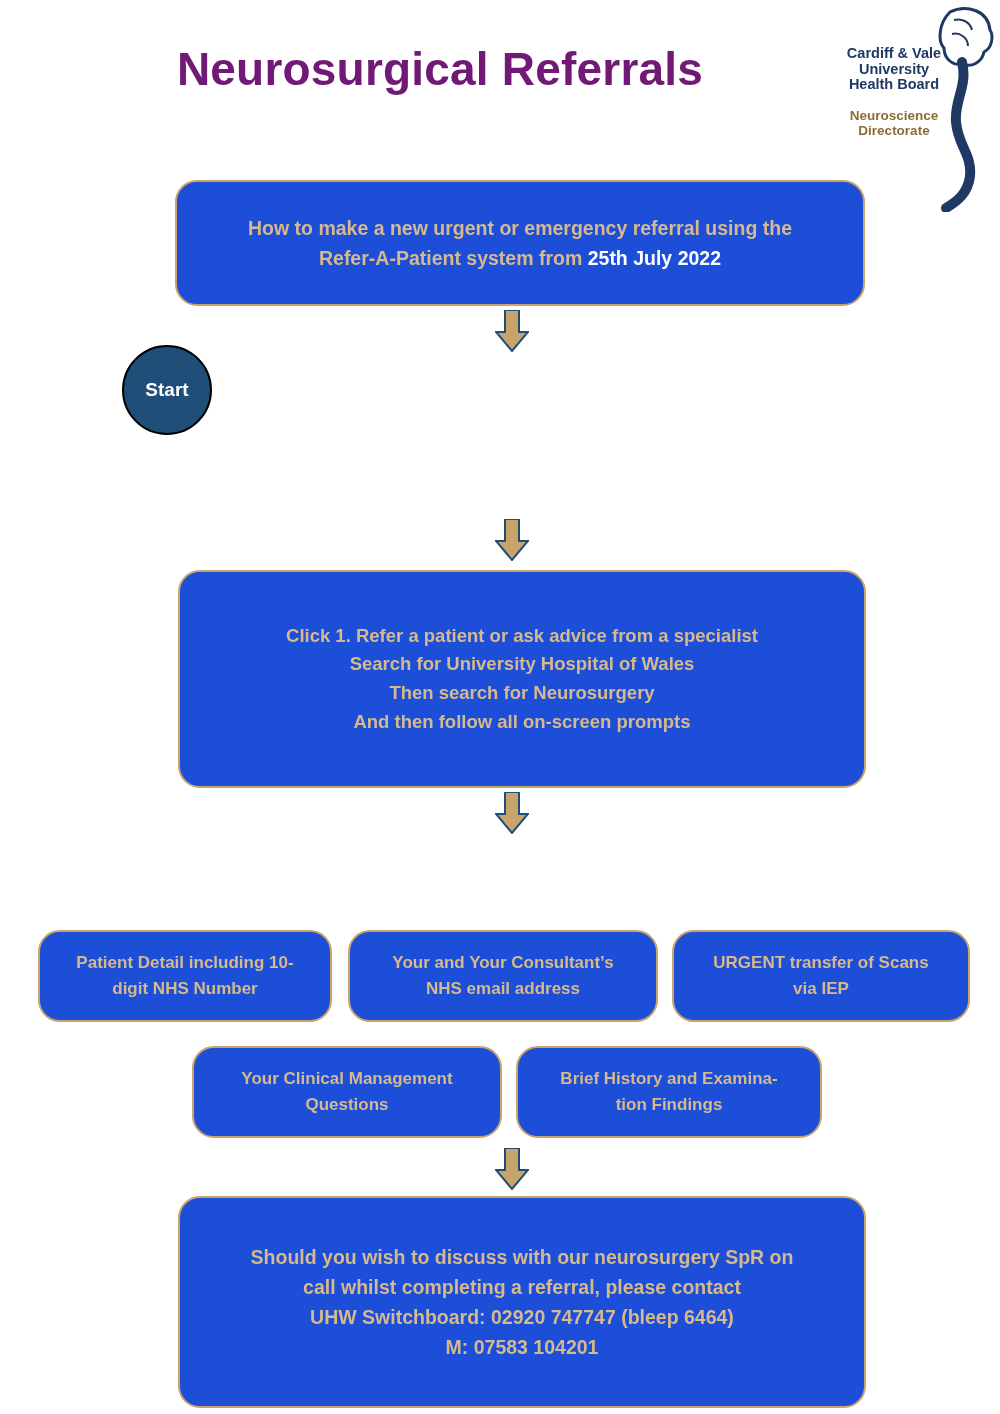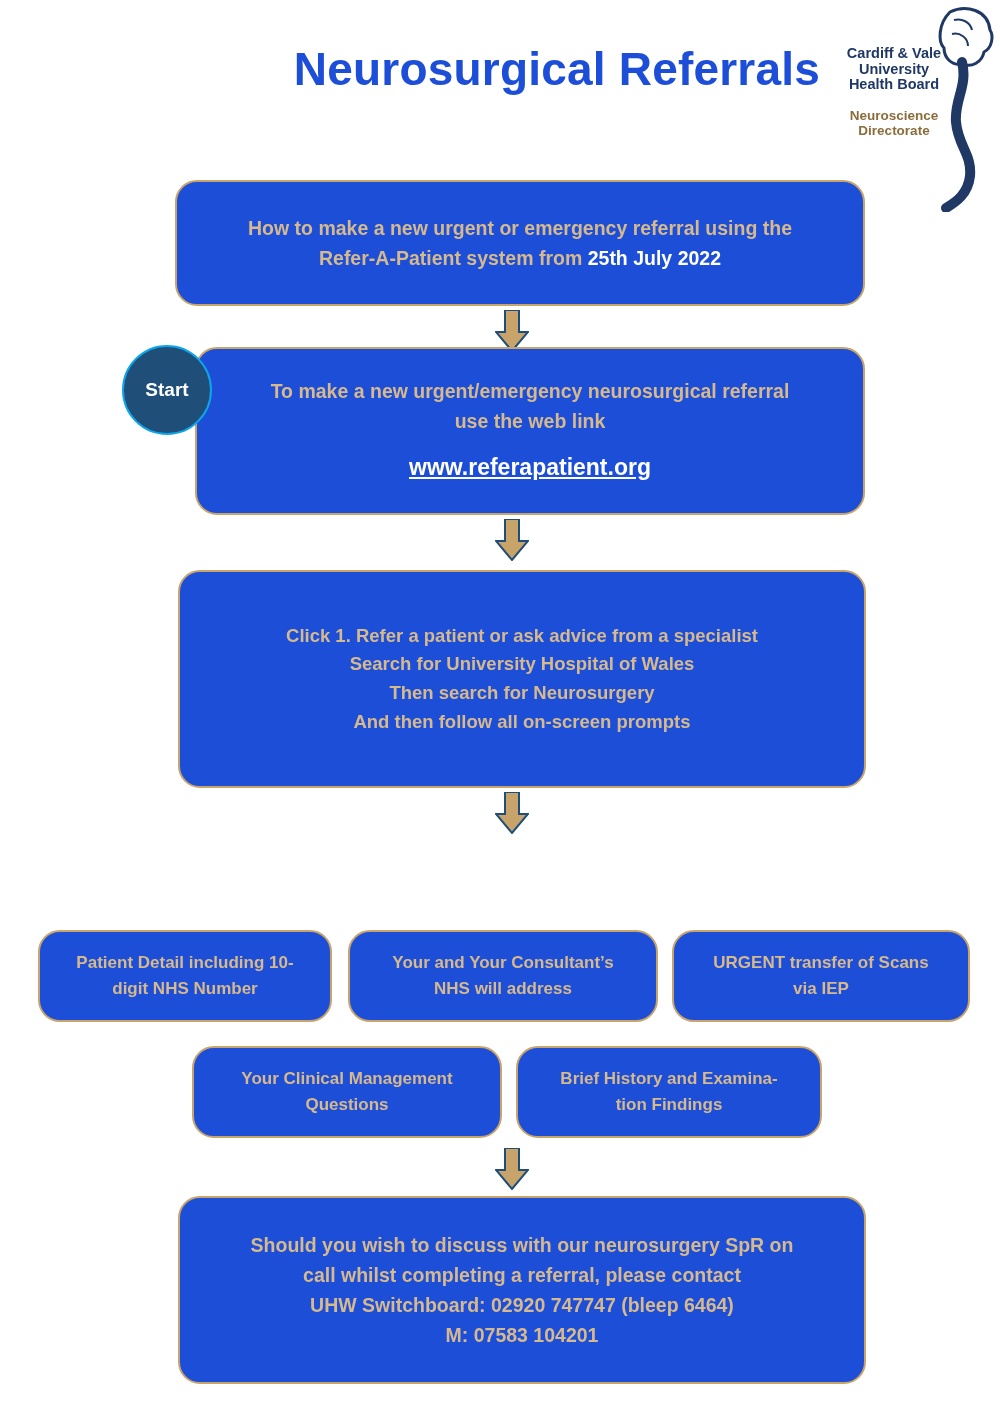--- a/index.html
+++ b/index.html
@@ -20,24 +20,24 @@
     width: 1000px;
     height: 1414px;
   }
 
   
   .title {
     position: absolute;
     top: 42px;
     left: 60px;
     width: 760px;
-    text-align: right;
+    text-align: center;
     font-size: 46px;
     font-weight: bold;
-    color: #1d4ed8;
+    color: #701a75;
     letter-spacing: 0.2px;
   }
 
   .logo-box {
     position: absolute;
     top: 0px;
     left: 832px;
     width: 168px;
     height: 212px;
     overflow: hidden;
@@ -101,21 +101,21 @@
     margin-top: 14px;
     display: block;
   }
 
   .start-circle {
     position: absolute;
     width: 86px;
     height: 86px;
     border-radius: 50%;
     background: #1f4e79;
-    border: 2px solid #0ea5e9;
+    border: 2px solid #000000;
     color: #ffffff;
     font-weight: bold;
     font-size: 19px;
     display: flex;
     align-items: center;
     justify-content: center;
     z-index: 5;
   }
 
   
@@ -135,21 +135,21 @@
   #arrow-3     { left: 495px; top: 792px; }
   #box-provide { left: 175px; top: 855px;  width: 690px; height: 52px; }
 
   #box-req-1   { left: 38px;  top: 930px;  width: 294px; height: 92px; }
   #box-req-2   { left: 348px; top: 930px;  width: 310px; height: 92px; }
   #box-req-3   { left: 672px; top: 930px;  width: 298px; height: 92px; }
   #box-req-4   { left: 192px; top: 1046px; width: 310px; height: 92px; }
   #box-req-5   { left: 516px; top: 1046px; width: 306px; height: 92px; }
 
   #arrow-4     { left: 495px; top: 1148px; }
-  #box-contact { left: 178px; top: 1196px; width: 688px; height: 188px; }
+  #box-contact { left: 178px; top: 1196px; width: 688px; height: 212px; }
 </style>
 </head>
 <body>
 
 <div class="page">
 
   <div class="title">Neurosurgical Referrals</div>
 
   <div class="logo-box">
     <svg class="logo-svg" width="120" height="208" viewBox="0 0 120 208">
@@ -177,25 +177,20 @@
   </div>
 
   <svg class="arrow" id="arrow-1" viewBox="0 0 34 42">
     <polygon points="10,0 24,0 24,22 33,22 17,41 1,22 10,22" fill="#c9a46a" stroke="#1f4e79" stroke-width="2"></polygon>
   </svg>
 
   <div class="start-circle" id="start">
     <span>Start</span>
   </div>
 
-  <div class="node node-lg" id="box-weblink">
-    <span class="line">To make a new urgent/emergency neurosurgical referral</span>
-    <span class="line">use the web link</span>
-    <span class="link">www.referapatient.org</span>
-  </div>
 
   <svg class="arrow" id="arrow-2" viewBox="0 0 34 42">
     <polygon points="10,0 24,0 24,22 33,22 17,41 1,22 10,22" fill="#c9a46a" stroke="#1f4e79" stroke-width="2"></polygon>
   </svg>
 
   <div class="node node-md" id="box-steps">
     <span class="line">Click 1. Refer a patient or ask advice from a specialist</span>
     <span class="line">Search for University Hospital of Wales</span>
     <span class="line">Then search for Neurosurgery</span>
     <span class="line">And then follow all on-screen prompts</span>
@@ -205,21 +200,21 @@
     <polygon points="10,0 24,0 24,22 33,22 17,41 1,22 10,22" fill="#c9a46a" stroke="#1f4e79" stroke-width="2"></polygon>
   </svg>
 
 
   <div class="node node-sm" id="box-req-1">
     <span class="line">Patient Detail including 10-</span>
     <span class="line">digit NHS Number</span>
   </div>
   <div class="node node-sm" id="box-req-2">
     <span class="line">Your and Your Consultant’s</span>
-    <span class="line">NHS will address</span>
+    <span class="line">NHS email address</span>
   </div>
   <div class="node node-sm" id="box-req-3">
     <span class="line">URGENT transfer of Scans</span>
     <span class="line">via IEP</span>
   </div>
   <div class="node node-sm" id="box-req-4">
     <span class="line">Your Clinical Management</span>
     <span class="line">Questions</span>
   </div>
   <div class="node node-sm" id="box-req-5">

